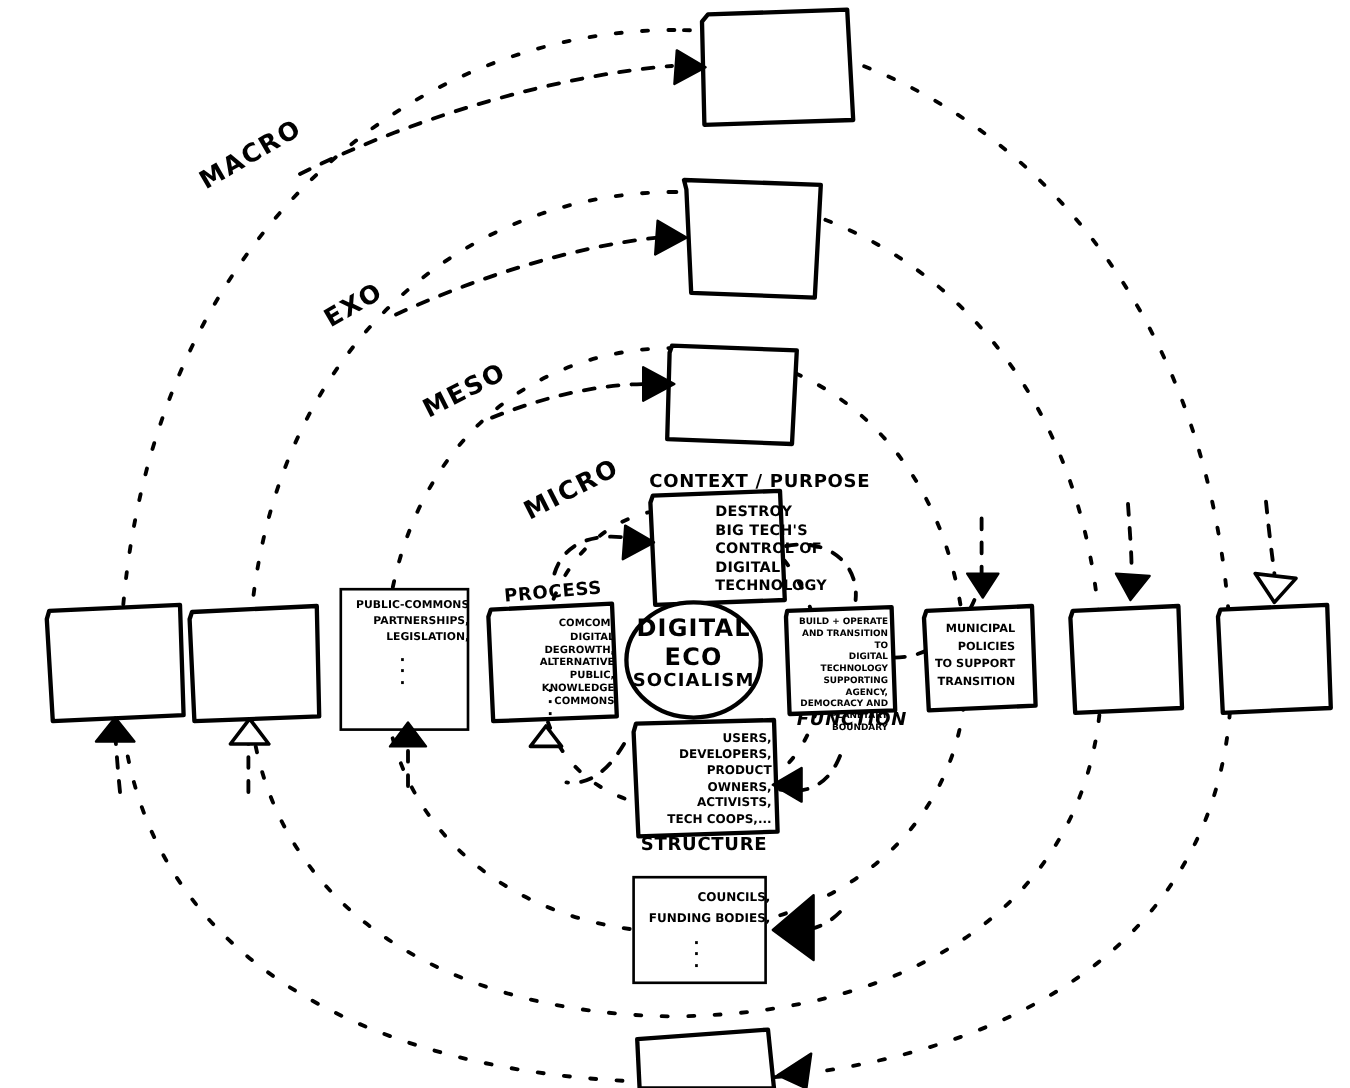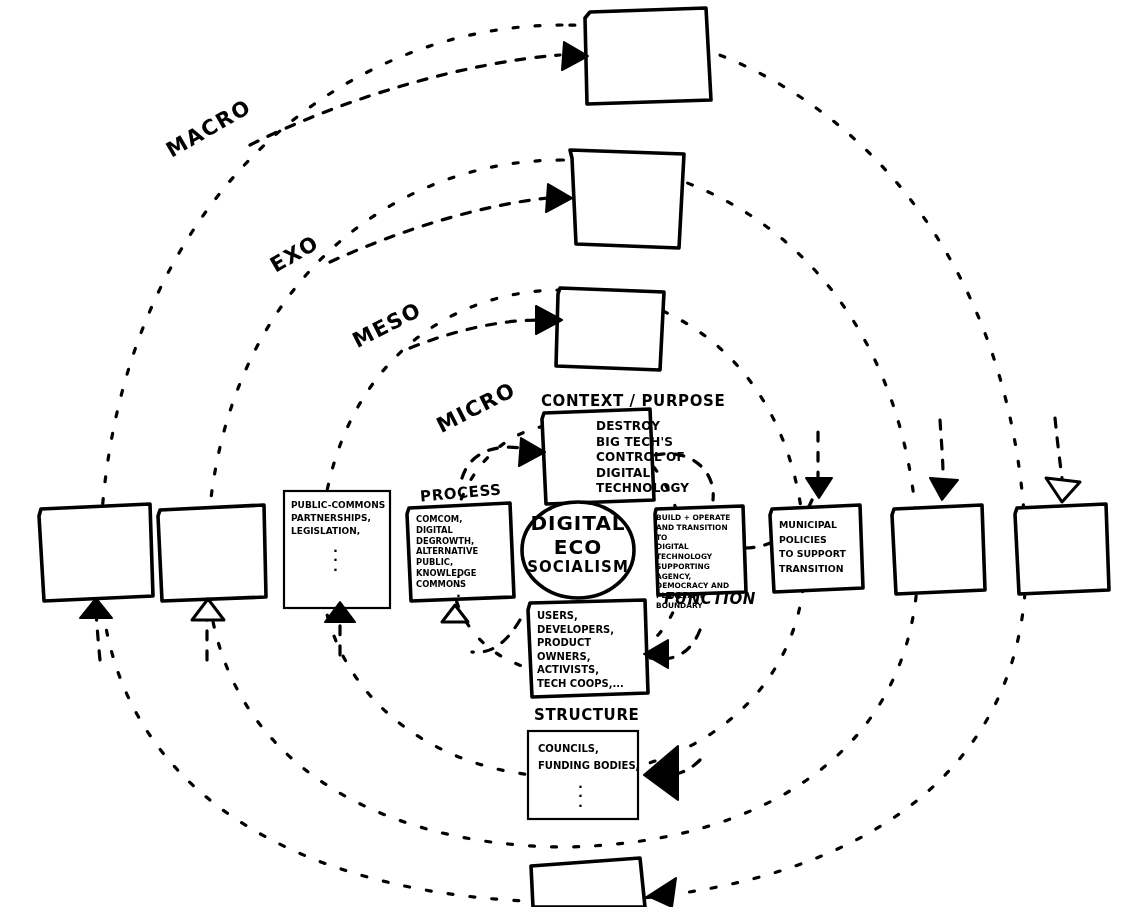--- a/index.html
+++ b/index.html
@@ -26,21 +26,21 @@
   }
   .caption{
     font-family:"DejaVu Sans", sans-serif;font-weight:700;
     font-size:15px;letter-spacing:.6px;position:absolute;color:#000;
   }
   .boxtext{
     position:absolute;font-family:"DejaVu Sans", sans-serif;font-weight:700;
     color:#000;line-height:1.32;letter-spacing:.3px;
   }
   .boxtext.sm{font-size:12px;line-height:1.30;letter-spacing:.2px;margin-left:40px;}
-  .boxtext.xs{font-size:8.4px;line-height:1.28;letter-spacing:0px;}
+  .boxtext.xs{font-size:8.4px;line-height:1.28;letter-spacing:0px;text-align:right;}
   .core{
     position:absolute;text-align:center;font-family:"DejaVu Sans", sans-serif;
     font-weight:700;font-size:20px;line-height:1.18;letter-spacing:1px;color:#000;
   }
   .dots{position:absolute;font-weight:700;font-size:13px;line-height:.72;color:#000;}
 </style>
 </head>
 <body>
 
 <div id="stage">
@@ -150,21 +150,21 @@
   </svg>
 
   <div class="ringlabel" style="left:168px;top:140px;transform:rotate(-30deg);">MACRO</div>
   <div class="ringlabel" style="left:272px;top:255px;transform:rotate(-30deg);">EXO</div>
   <div class="ringlabel" style="left:354px;top:330px;transform:rotate(-27deg);">MESO</div>
   <div class="ringlabel" style="left:438px;top:415px;transform:rotate(-27deg);">MICRO</div>
 
   <div class="caption" style="left:541px;top:392px;">CONTEXT / PURPOSE</div>
   <div class="caption" style="left:420px;top:484px;font-size:15px;transform:rotate(-5deg);">PROCESS</div>
   <div class="caption" style="left:664px;top:590px;font-size:15px;font-style:italic;">FUNCTION</div>
-  <div class="caption" style="left:534px;top:694px;font-size:15px;margin-top:12px;">STRUCTURE</div>
+  <div class="caption" style="left:534px;top:694px;font-size:15px;">STRUCTURE</div>
 
   <div class="core" style="left:518px;top:512px;width:120px;">
     <div>DIGITAL</div>
     <div>ECO</div>
     <div style="font-size:15px;">SOCIALISM</div>
   </div>
 
   <div class="boxtext sm" style="left:556px;top:419px;">
     <div>DESTROY</div>
     <div>BIG TECH'S</div>
@@ -198,21 +198,21 @@
     <div>TECH COOPS,...</div>
   </div>
 
   <div class="boxtext xs" style="left:291px;top:499px;width:100px;font-size:9px;line-height:1.45;">
     <div>PUBLIC-COMMONS</div>
     <div>  PARTNERSHIPS,</div>
     <div>LEGISLATION,</div>
   </div>
   <div class="dots" style="left:333px;top:546px;">·<br>·<br>·</div>
 
-  <div class="boxtext xs" style="left:779px;top:518px;width:84px;font-size:9.4px;line-height:1.55;">
+  <div class="boxtext xs" style="left:762px;top:518px;width:84px;font-size:9.4px;line-height:1.55;">
     <div>MUNICIPAL</div>
     <div>POLICIES</div>
     <div>TO SUPPORT</div>
     <div>TRANSITION</div>
   </div>
 
   <div class="boxtext xs" style="left:538px;top:740px;width:104px;font-size:10px;line-height:1.7;">
     <div>COUNCILS,</div>
     <div>FUNDING BODIES,</div>
   </div>

